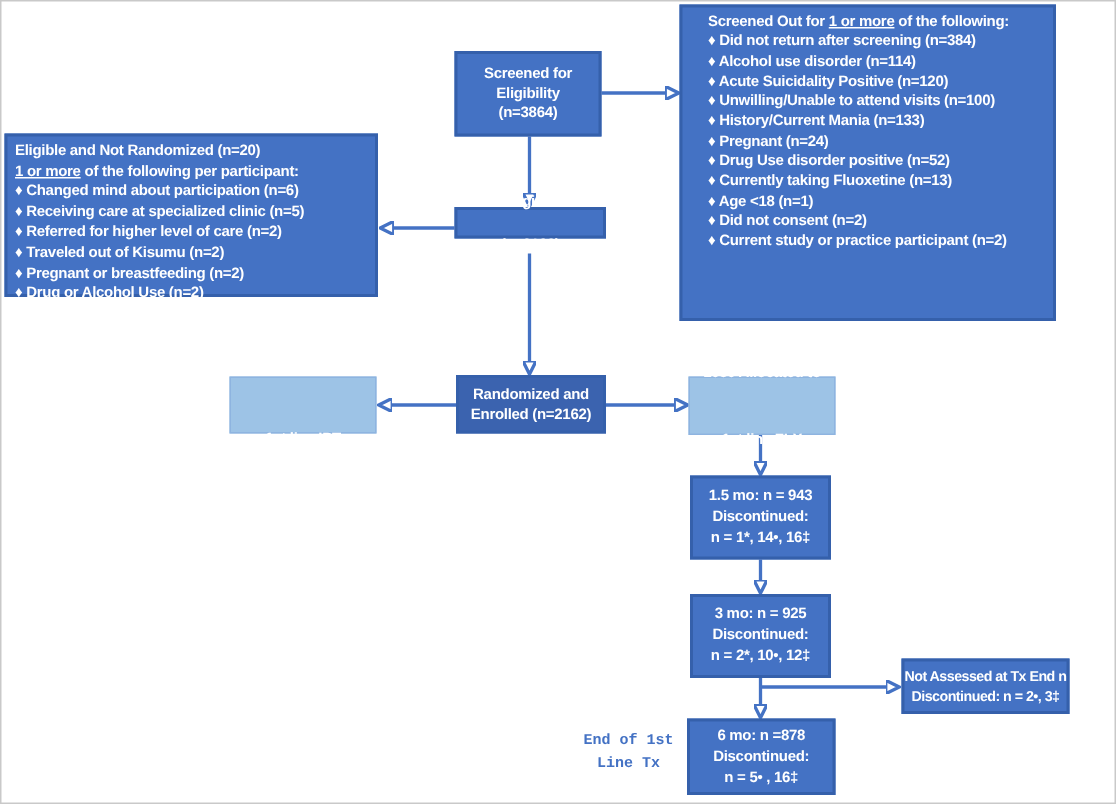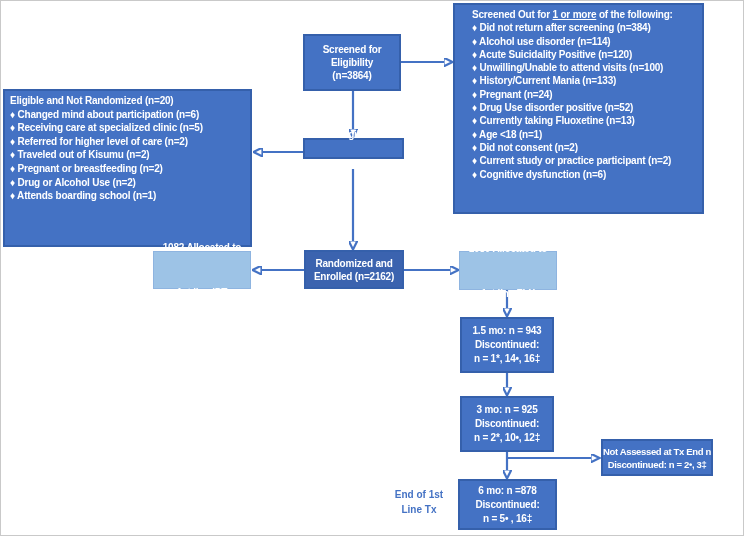--- a/index.html
+++ b/index.html
@@ -28,35 +28,35 @@
   .center{display:flex;flex-direction:column;justify-content:center;text-align:center;}
   .center .ln{font-size:10px;line-height:13px;white-space:nowrap;letter-spacing:-0.2px;}
   .listbox{padding:3px 5px;letter-spacing:-0.2px;}
   .listbox .li{font-size:10px;white-space:nowrap;color:#ffffff;}
   .u{text-decoration:underline;}
   .light{background:var(--light_fill);border:1px solid var(--light_border);gap:32px;}
   
   .b-screened{left:302px;top:33px;width:98px;height:57px;}
   .b-screenedout{left:452px;top:2px;width:251px;height:211px;}
   .b-screenedout .li{line-height:13.3px;padding-left:12px;}
-  .b-notrand{left:2px;top:88px;width:249px;height:158px;}
+  .b-notrand{left:2px;top:88px;width:249px;height:109px;}
   .b-notrand .li{line-height:13.6px;}
   .b-eligible{left:302px;top:137px;width:101px;height:21px;gap:16px;}
   .b-randomized{left:303px;top:249px;width:100px;height:39px;background:var(--randomized_fill);}
   .b-ipt{left:152px;top:250px;width:98px;height:38px;}
   .b-flx{left:458px;top:250px;width:98px;height:39px;}
   .b-m15{left:459px;top:316px;width:94px;height:56px;}
   .b-m15 .ln,.b-m3 .ln,.b-m6 .ln{line-height:14px;}
   .b-m3{left:459px;top:395px;width:94px;height:56px;}
   .b-na{left:600px;top:438px;width:112px;height:37px;}
   .b-na .ln{font-size:9.5px;line-height:13px;letter-spacing:-0.35px;}
   .b-m6{left:457px;top:478px;width:99px;height:51px;}
   .end-label{
     position:absolute;left:386px;top:487px;width:64px;text-align:center;
-    color:var(--label_text);font-size:10px;line-height:14.5px;
+    color:var(--label_text);font-size:10px;line-height:14.5px;font-family:Liberation Mono, monospace;
   }
 </style>
 </head>
 <body>
 
 <div class="figure">
 
   <svg class="arrows" width="744" height="536" viewBox="0 0 744 536" aria-hidden="true">
     <defs>
       <marker id="ah" markerUnits="userSpaceOnUse" markerWidth="10" markerHeight="9" refX="0.5" refY="4.5" orient="auto">
@@ -87,25 +87,25 @@
     <div class="li">♦ Alcohol use disorder (n=114)</div>
     <div class="li">♦ Acute Suicidality Positive (n=120)</div>
     <div class="li">♦ Unwilling/Unable to attend visits (n=100)</div>
     <div class="li">♦ History/Current Mania (n=133)</div>
     <div class="li">♦ Pregnant (n=24)</div>
     <div class="li">♦ Drug Use disorder positive (n=52)</div>
     <div class="li">♦ Currently taking Fluoxetine (n=13)</div>
     <div class="li">♦ Age &lt;18 (n=1)</div>
     <div class="li">♦ Did not consent (n=2)</div>
     <div class="li">♦ Current study or practice participant (n=2)</div>
-    <div class="li">♦ Cognitive dysfunction (n=6)</div>
   </div>
 
   <div class="box listbox b-notrand">
     <div class="li">Eligible and Not Randomized (n=20)</div>
+    <div class="li"><span class="u">1 or more</span><span> of the following per participant:</span></div>
     <div class="li">♦ Changed mind about participation (n=6)</div>
     <div class="li">♦ Receiving care at specialized clinic (n=5)</div>
     <div class="li">♦ Referred for higher level of care (n=2)</div>
     <div class="li">♦ Traveled out of Kisumu (n=2)</div>
     <div class="li">♦ Pregnant or breastfeeding (n=2)</div>
     <div class="li">♦ Drug or Alcohol Use (n=2)</div>
     <div class="li">♦ Attends boarding school (n=1)</div>
   </div>
 
   <div class="box center b-eligible">

